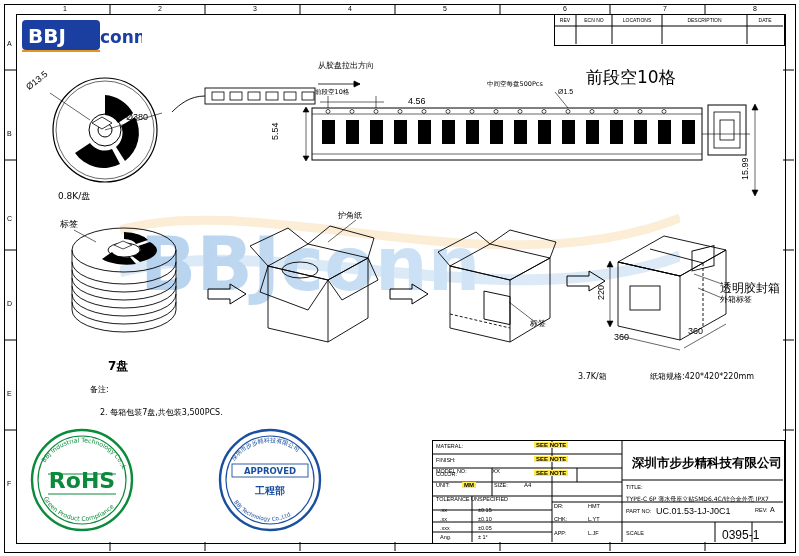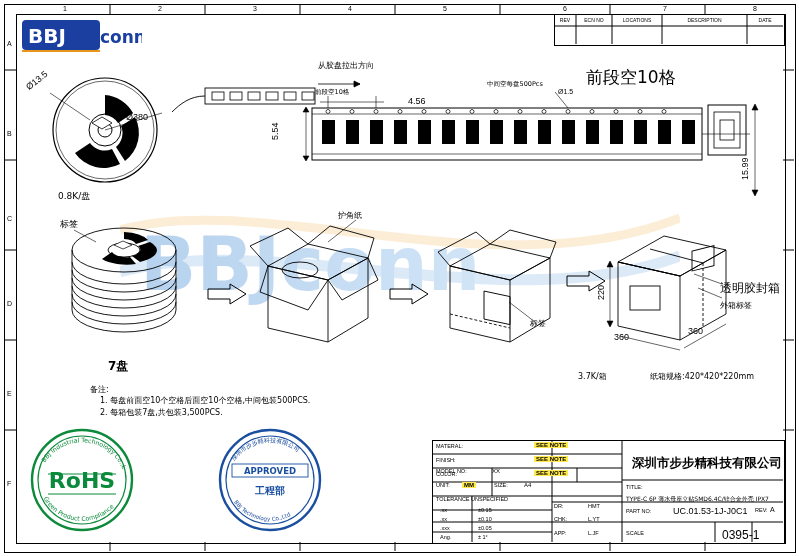--- a/index.html
+++ b/index.html
@@ -302,31 +302,30 @@
       <path d="M7,39 l3,-6 l3,6 z" fill="#000"></path>
       <path d="M7,93 l3,6 l3,-6 z" fill="#000"></path>
       <line x1="20" y1="108" x2="80" y2="122"></line>
       <line x1="84" y1="120" x2="126" y2="96"></line>
     </g>
   </svg>
   <div class="txt" style="left:596px;top:300px;transform:rotate(-90deg);transform-origin:left top;font-size:9px;">220</div>
   <div class="txt" style="left:614px;top:332px;font-size:9px;">360</div>
   <div class="txt" style="left:688px;top:326px;font-size:9px;">360</div>
   <div class="txt cn" style="left:720px;top:280px;font-size:12px;">透明胶封箱</div>
-  <div class="txt cn" style="left:720px;top:300px;font-size:8px;font-family:Liberation Serif, serif;">外箱标签</div>
+  <div class="txt cn" style="left:720px;top:294px;font-size:8px;font-family:Liberation Serif, serif;">外箱标签</div>
   <svg class="abs" style="left:690px;top:270px;" width="40" height="40">
     <line x1="32" y1="14" x2="4" y2="4" stroke="#000" stroke-width="0.6"></line>
     <line x1="32" y1="28" x2="8" y2="18" stroke="#000" stroke-width="0.6"></line>
   </svg>
 
   <div class="txt cn" style="left:578px;top:371px;font-size:8px;">3.7K/箱</div>
   <div class="txt cn" style="left:650px;top:371px;font-size:8px;">纸箱规格:420*420*220mm</div>
 
   <div class="txt cn" style="left:90px;top:384px;font-size:8px;">备注:</div>
-  <div class="txt cn" style="left:100px;top:395px;font-size:8px;">1. 每盘前面空10个空格后面空10个空格,中间包装500PCS.</div>
   <div class="txt cn" style="left:100px;top:407px;font-size:8px;">2. 每箱包装7盘,共包装3,500PCS.</div>
 
   <div class="abs" style="left:30px;top:428px;width:104px;height:104px;">
     <svg width="104" height="104">
       <circle cx="52" cy="52" r="50" fill="none" stroke="#0a8a3a" stroke-width="2.4"></circle>
       <circle cx="52" cy="52" r="44" fill="none" stroke="#0a8a3a" stroke-width="1.2"></circle>
       <path d="M12,40 A44,44 0 0,1 92,40" fill="none" id="rohsTop"></path>
       <text font-family="DejaVu Sans, sans-serif" font-size="6.2" fill="#0a8a3a">
         <textPath href="#rohsTop" startOffset="6%">BBJ Industrial Technology Co.,Ltd</textPath>
       </text>
@@ -417,21 +416,21 @@
     <div class="txt" style="left:588px;top:516px;font-size:5.5px;">L.YT</div>
     <div class="txt" style="left:554px;top:530px;font-size:5.5px;">APP:</div>
     <div class="txt" style="left:588px;top:530px;font-size:5.5px;">L.JF</div>
 
     <div class="txt cn" style="left:632px;top:455px;font-size:12.5px;font-weight:bold;">深圳市步步精科技有限公司</div>
 
     <div class="txt" style="left:626px;top:484px;font-size:5.5px;">TITLE:</div>
     <div class="txt cn" style="left:626px;top:495px;font-size:6px;">TYPE-C 6P 薄水母座立贴SMD6.4C/锌合金外壳 IPX7</div>
 
     <div class="txt" style="left:626px;top:508px;font-size:5.5px;">PART NO:</div>
-    <div class="txt" style="left:656px;top:506px;font-size:9px;margin-left:17px;">UC.01.53-1J-J0C1</div>
+    <div class="txt" style="left:656px;top:506px;font-size:9px;">UC.01.53-1J-J0C1</div>
     <div class="txt" style="left:755px;top:507px;font-size:5.5px;">REV:</div>
     <div class="txt" style="left:770px;top:506px;font-size:7px;">A</div>
 
     <div class="txt" style="left:626px;top:530px;font-size:5.5px;">SCALE</div>
     <div class="txt" style="left:722px;top:528px;font-size:12px;">0395-1</div>
   </div>
 
 </div>
 
 </body></html>

